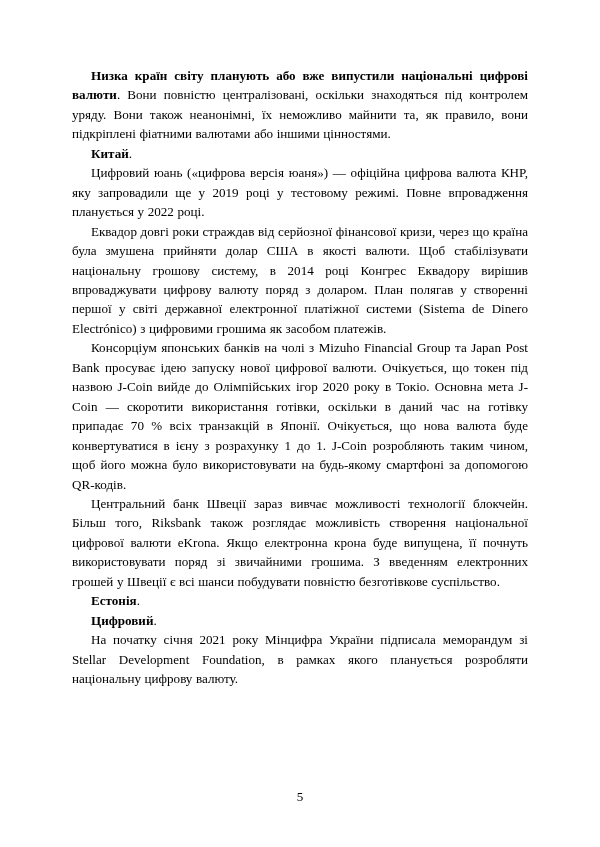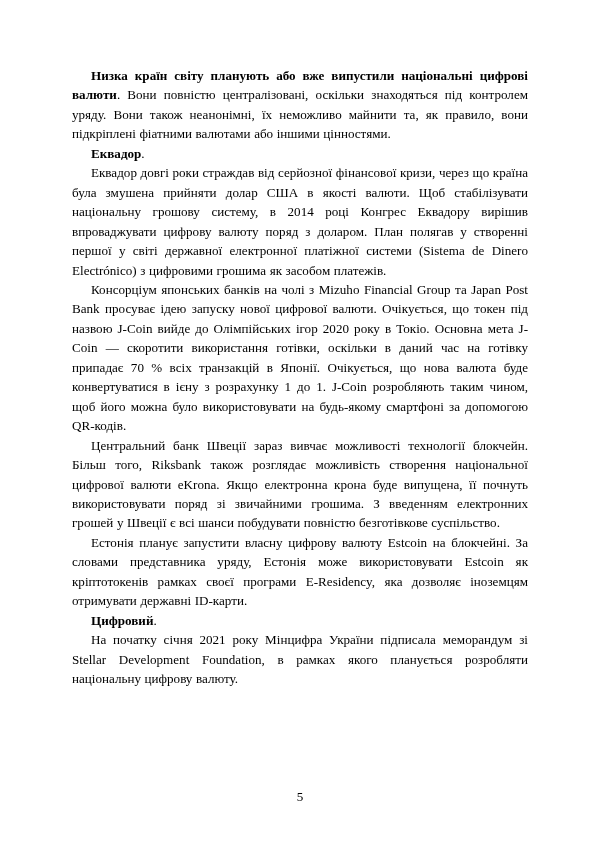--- a/index.html
+++ b/index.html
@@ -78,29 +78,30 @@
 </style>
 </head>
 <body>
 
 <div id="page">
 
   <div id="text-column">
 
     <p class="para"><span class="lead-bold">Низка країн світу планують або вже випустили національні цифрові валюти</span><span>. Вони повністю централізовані, оскільки знаходяться під контролем уряду. Вони також неанонімні, їх неможливо майнити та, як правило, вони підкріплені фіатними валютами або іншими цінностями.</span></p>
 
+    <p class="heading"><b>Китай</b><span>.</span></p>
+    <p class="para">Цифровий юань («цифрова версія юаня») — офіційна цифрова валюта КНР, яку запровадили ще у 2019 році у тестовому режимі. Повне впровадження планується у 2022 році.</p>
 
-    <p class="heading"><b>Еквадор</b><span>.</span></p>
     <p class="para">Еквадор довгі роки страждав від серйозної фінансової кризи, через що країна була змушена прийняти долар США в якості валюти. Щоб стабілізувати національну грошову систему, в 2014 році Конгрес Еквадору вирішив впроваджувати цифрову валюту поряд з доларом. План полягав у створенні першої у світі державної електронної платіжної системи (Sistema de Dinero Electrónico) з цифровими грошима як засобом платежів.</p>
 
     <p class="para">Консорціум японських банків на чолі з Mizuho Financial Group та Japan Post Bank просуває ідею запуску нової цифрової валюти. Очікується, що токен під назвою J-Coin вийде до Олімпійських ігор 2020 року в Токіо. Основна мета J-Coin — скоротити використання готівки, оскільки в даний час на готівку припадає 70 % всіх транзакцій в Японії. Очікується, що нова валюта буде конвертуватися в ієну з розрахунку 1 до 1. J-Coin розробляють таким чином, щоб його можна було використовувати на будь-якому смартфоні за допомогою QR-кодів.</p>
 
     <p class="para">Центральний банк Швеції зараз вивчає можливості технології блокчейн. Більш того, Riksbank також розглядає можливість створення національної цифрової валюти eKrona. Якщо електронна крона буде випущена, її почнуть використовувати поряд зі звичайними грошима. З введенням електронних грошей у Швеції є всі шанси побудувати повністю безготівкове суспільство.</p>
 
-    <p class="para">Естонія планує запустити власну цифрову валюту Estcoin на блокчейні. За словами представника уряду, Естонія може використовувати Estcoin як кріптотокенів рамках своєї програми E-Residency, яка дозволяє іноземцям отримувати державні ID-карти.</p>
+    <p class="heading"><b>Естонія</b><span>.</span></p>
 
     <p class="heading"><b>Цифровий</b><span>.</span></p>
     <p class="para">На початку січня 2021 року Мінцифра України підписала меморандум зі Stellar Development Foundation, в рамках якого планується розробляти національну цифрову валюту.</p>
 
   </div>
 
   <div id="page-number">5</div>
 
 </div>
 

